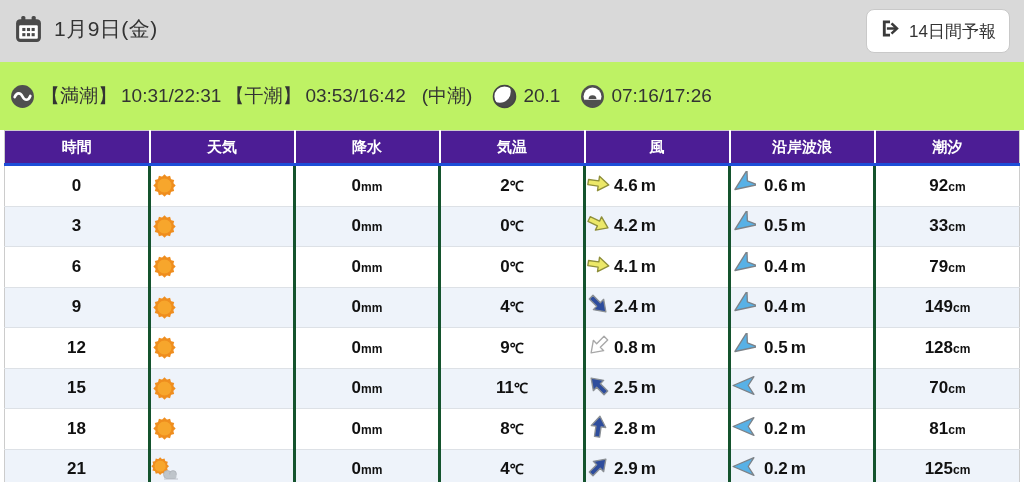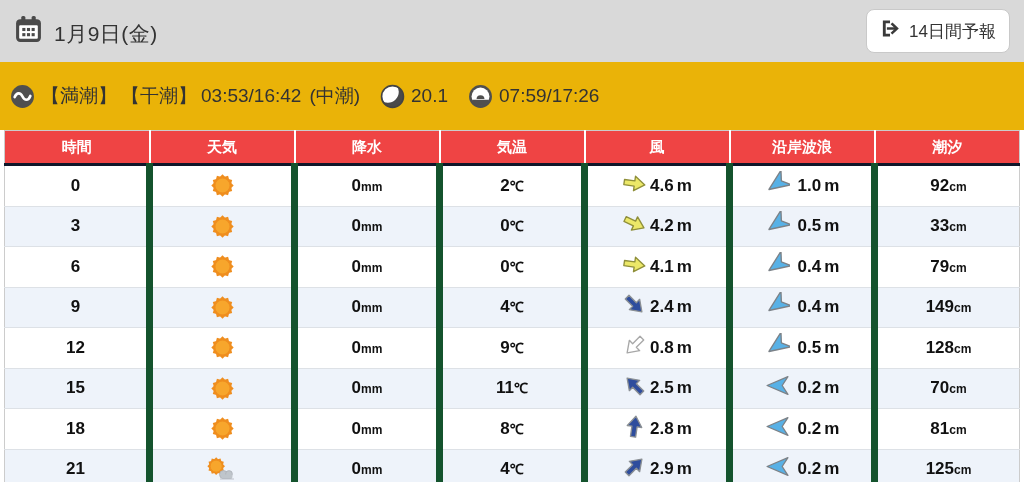--- a/index.html
+++ b/index.html
@@ -8,57 +8,57 @@
     background:#ffffff;
     font-family:"Liberation Sans", sans-serif;
     -webkit-font-smoothing:antialiased;
   }
   
   .topbar {
     height:62px; background:#d9d9d9;
     display:flex; align-items:center; justify-content:space-between;
     padding:0 14px; box-sizing:border-box;
   }
-  .date-group { display:flex; align-items:flex-end; gap:11px; }
+  .date-group { display:flex; align-items:flex-start; gap:11px; }
   .date-text { font-size:21px; color:#333; letter-spacing:0.5px; }
   .btn-group { display:flex; gap:16px; }
   .btn {
     display:flex; align-items:center; gap:8px;
     background:#fff; border:1px solid #c9c9c9; border-radius:8px;
     padding:8px 13px; font-size:17px; color:#333; cursor:pointer;
     font-family:inherit;
   }
   
   .infobar {
     height:68px; display:flex; align-items:center;
     padding:0 10px; box-sizing:border-box;
-    font-size:19px; color:#333; background:#eab308;
+    font-size:19px; color:#333; background:#bef264;
   }
   .infobar .icn { display:flex; margin-right:6px; }
   .infobar .part { margin-right:4px; white-space:nowrap; }
   .infobar .gap { width:16px; }
   
   .table-wrap { padding:0 4px; }
   table { border-collapse:collapse; table-layout:fixed; width:1016px; border:1px solid #ccc; }
   thead th {
-    background:#ef4444; color:#fff; font-size:15px; font-weight:bold;
-    height:30px; border-left:2px solid #fff; border-bottom:3px solid #0f172a;
+    background:#4c1d95; color:#fff; font-size:15px; font-weight:bold;
+    height:30px; border-left:2px solid #fff; border-bottom:3px solid #1d4ed8;
   }
   thead th:first-child { border-left:none; }
   tbody td {
     height:39.5px; text-align:center; vertical-align:middle;
     font-size:17px; font-weight:bold; color:#111;
-    border-left:7px solid #14532d; border-bottom:1px solid #dde1e6;
+    border-left:3px solid #14532d; border-bottom:1px solid #dde1e6;
     background:#fff; padding:0;
   }
   tbody td:first-child { border-left:none; }
   tbody tr.alt td { background:#eef3fa; }
   .unit { font-size:12px; font-weight:bold; }
   .unit-temp { font-size:14px; font-weight:bold; }
-  .cellflex { display:flex; align-items:center; justify-content:center; gap:3px; }
+  .cellflex { display:flex; align-items:center; gap:3px; }
 </style>
 </head>
 <body>
 
 <div class="topbar">
   <div class="date-group">
     <span class="icn">
       <svg width="29" height="29" viewBox="0 0 28 28">
         <rect x="7" y="1" width="4" height="6" rx="1.5" fill="#4a4a4a"></rect>
         <rect x="17" y="1" width="4" height="6" rx="1.5" fill="#4a4a4a"></rect>
@@ -91,23 +91,24 @@
 </div>
 
 <div class="infobar">
   <span class="icn">
     <svg width="25" height="25" viewBox="0 0 24 24">
       <circle cx="12" cy="12" r="11" fill="#4f4f4f"></circle>
       <path d="M4.5 12.5 C6.5 8 10 8 12 12 S 17.5 16.5 19.5 11.5" stroke="#fff" stroke-width="2.6" fill="none" stroke-linecap="round"></path>
     </svg>
   </span>
   <span class="part">【満潮】</span>
+  <span class="part">10:31/22:31</span>
   <span class="part">【干潮】</span>
   <span class="part">03:53/16:42</span>
-  <span class="part" style="margin-left:4px;">(中潮)</span>
+  <span class="part" style="margin-left:12px;">(中潮)</span>
   <span class="gap"></span>
   <span class="icn">
     <svg width="25" height="25" viewBox="0 0 24 24">
       <defs>
           <clipPath id="mc">
             <circle cx="12" cy="12" r="10.5"></circle>
           </clipPath>
         </defs>
       <circle cx="12" cy="12" r="10.5" fill="#4a4a4a"></circle>
       <circle cx="7.5" cy="7.5" r="10.5" fill="#ffffff" clip-path="url(#mc)"></circle>
@@ -117,21 +118,21 @@
   <span class="part">20.1</span>
   <span class="gap"></span>
   <span class="icn">
     <svg width="25" height="25" viewBox="0 0 24 24">
       <circle cx="12" cy="12" r="11" fill="#4f4f4f"></circle>
       <circle cx="12" cy="12" r="8.6" fill="#ffffff"></circle>
       <path d="M8.2 14.5 a3.8 3.8 0 0 1 7.6 0 z" fill="#4f4f4f"></path>
       <path d="M3.6 15 a8.8 8.8 0 0 0 16.8 0 z" fill="#4f4f4f"></path>
     </svg>
   </span>
-  <span class="part">07:59/17:26</span>
+  <span class="part">07:16/17:26</span>
 </div>
 
 <div class="table-wrap">
   <table>
     <thead>
         <tr id="head-row">
           <th>時間</th>
           <th>天気</th>
           <th>降水</th>
           <th>気温</th>
@@ -164,21 +165,21 @@
   </svg></span>
               <span>4.6</span>
               <span>m</span>
             </span>
           </td>
           <td>
             <span class="cellflex">
               <span style="margin-right:5px;"><svg width="25" height="25" viewBox="0 0 24 24">
     <path d="M2 12 L22 3.5 L16.5 12 L22 20.5 Z" fill="#58b1e6" stroke="#7c8288" stroke-width="1.3" stroke-linejoin="round" transform="rotate(-35 12 12)"></path>
   </svg></span>
-              <span>1.0</span>
+              <span>0.6</span>
               <span>m</span>
             </span>
           </td>
           <td><span>92</span><span class="unit">cm</span></td>
         </tr>
         <tr class="alt">
           <td><span>3</span></td>
           <td>
             <span class="cellflex">
               <svg width="27" height="27" viewBox="0 0 26 26">

